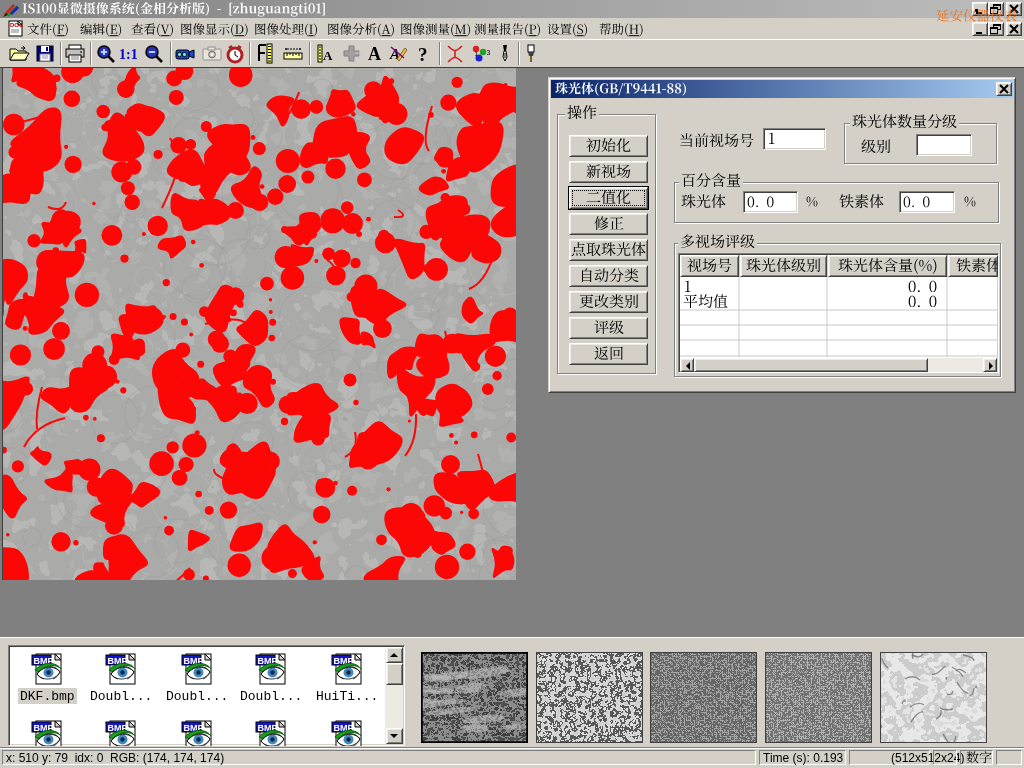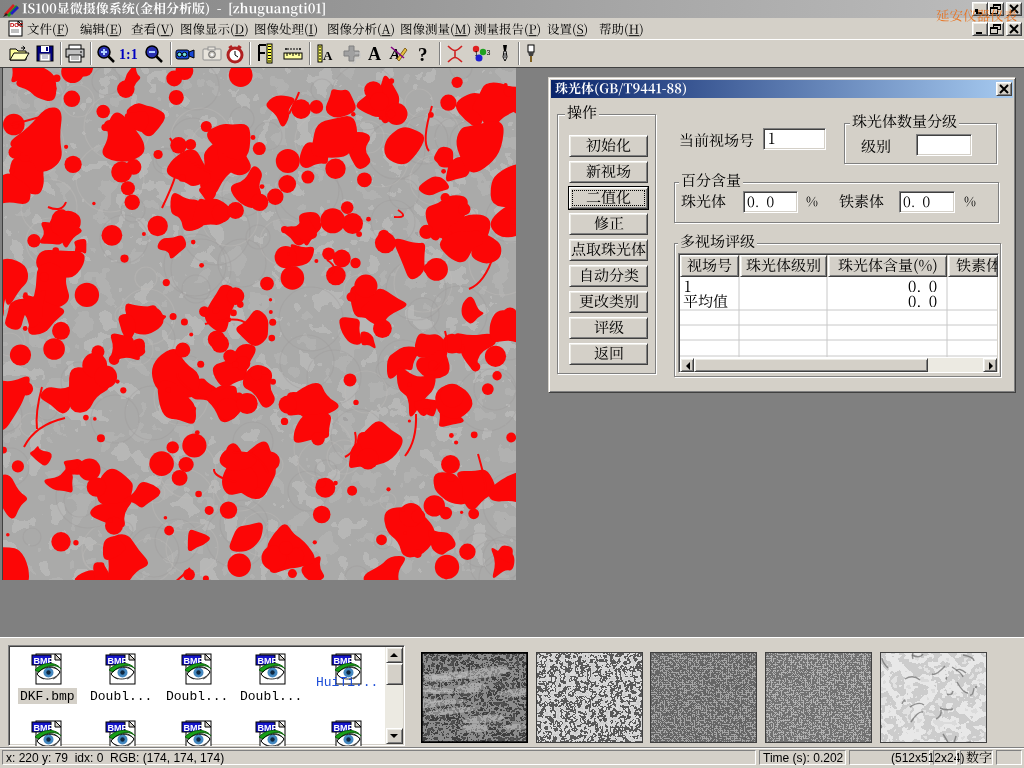--- a/index.html
+++ b/index.html
@@ -1235,21 +1235,21 @@
 <path d="M24 2 L30 8 L24 8 Z" fill="#d4d0c8" stroke="#000"></path>
 <rect x="1" y="3" width="19" height="10" fill="#1515c8" stroke="#000"></rect>
 <text x="2.5" y="11.5" font-size="9" font-family="Liberation Sans" font-weight="bold" fill="#fff">BMP</text>
 <path d="M6 22 C11 13 24 12 29 20 C24 29 11 29 6 22 Z" fill="#fff" stroke="#000" stroke-width="0.8"></path>
 <path d="M4 18 C12 9 26 10 30 17 C26 12 15 12 8 20 Z" fill="#18a018" stroke="#0a600a"></path>
 <circle cx="17.5" cy="20.5" r="5" fill="#4488c0"></circle>
       <circle cx="17.5" cy="20.5" r="2.2" fill="#102840"></circle>
 <path d="M6 22 C11 14 24 13 29 20" fill="none" stroke="#000" stroke-width="0.8"></path>
 <path d="M6 22 C8 25 10 26 13 27 M29 20 C27 24 25 26 22 27" fill="none" stroke="#000" stroke-width="0.7"></path>
     </svg>
-    <div style="position:absolute;left:316px;top:675px;font:13px 'Liberation Mono';color:#1d4ed8;letter-spacing:0px;white-space:pre">HuiTi...</div>
+    <div style="position:absolute;left:316px;top:689px;font:13px 'Liberation Mono';color:#000000;letter-spacing:0px;white-space:pre">HuiTi...</div>
     <div style="position:absolute;left:31px;top:719px;width:34px;height:27px;overflow:hidden">
       <svg style="position:absolute;left:0;top:0" width="34" height="34" viewBox="0 0 34 34">
 <rect x="5" y="2" width="25" height="30" fill="#fff" stroke="#000"></rect>
 <path d="M24 2 L30 8 L24 8 Z" fill="#d4d0c8" stroke="#000"></path>
 <rect x="1" y="3" width="19" height="10" fill="#1515c8" stroke="#000"></rect>
 <text x="2.5" y="11.5" font-size="9" font-family="Liberation Sans" font-weight="bold" fill="#fff">BMP</text>
 <path d="M6 22 C11 13 24 12 29 20 C24 29 11 29 6 22 Z" fill="#fff" stroke="#000" stroke-width="0.8"></path>
 <path d="M4 18 C12 9 26 10 30 17 C26 12 15 12 8 20 Z" fill="#18a018" stroke="#0a600a"></path>
 <circle cx="17.5" cy="20.5" r="5" fill="#4488c0"></circle>
         <circle cx="17.5" cy="20.5" r="2.2" fill="#102840"></circle>
@@ -1429,23 +1429,23 @@
             <feFuncR type="discrete" tableValues="0.84 0.89 0.80 0.91 0.86 0.88"></feFuncR>
             <feFuncG type="discrete" tableValues="0.84 0.89 0.80 0.91 0.86 0.88"></feFuncG>
             <feFuncB type="discrete" tableValues="0.84 0.89 0.80 0.91 0.86 0.88"></feFuncB>
             <feFuncA type="linear" slope="0" intercept="1"></feFuncA>
           </feComponentTransfer>
         </filter>
       </defs>
     </svg>
     <div style="position:absolute;left:0;top:747px;width:1024px;height:21px;background:#d4d0c8;border-top:1px solid #808080;box-shadow:inset 0 1px 0 #fff"></div>
     <div style="position:absolute;left:2px;top:750px;width:754px;height:15px" class="sfield"></div>
-    <div style="position:absolute;left:6px;top:751px;font:12px 'Liberation Sans';color:#000;white-space:pre">x: 220 y: 79  idx: 0  RGB: (174, 174, 174)</div>
+    <div style="position:absolute;left:6px;top:751px;font:12px 'Liberation Sans';color:#000;white-space:pre">x: 510 y: 79  idx: 0  RGB: (174, 174, 174)</div>
     <div style="position:absolute;left:759px;top:750px;width:87px;height:15px" class="sfield"></div>
-    <div style="position:absolute;left:763px;top:751px;font:12px 'Liberation Sans';color:#000;white-space:pre">Time (s): 0.202</div>
+    <div style="position:absolute;left:763px;top:751px;font:12px 'Liberation Sans';color:#000;white-space:pre">Time (s): 0.193</div>
     <div style="position:absolute;left:849px;top:750px;width:81px;height:15px" class="sfield"></div>
     <div style="position:absolute;left:891px;top:751px;font:12px 'Liberation Sans';color:#000;white-space:pre">(512x512x24)</div>
     <div style="position:absolute;left:933px;top:750px;width:24px;height:15px" class="sfield"></div>
     <div style="position:absolute;left:960px;top:750px;width:33px;height:15px" class="sfield"></div>
     <svg style="position:absolute;left:966.0px;top:751.0px;overflow:visible" width="26" height="17" fill="#000000">
       <use href="#g103" transform="translate(0.0,11.2) scale(0.01300,-0.01300)"></use>
       <use href="#g114" transform="translate(13.0,11.2) scale(0.01300,-0.01300)"></use>
     </svg>
     <div style="position:absolute;left:996px;top:750px;width:26px;height:15px" class="sfield"></div>
     <svg style="position:absolute;left:936.0px;top:9.0px;overflow:visible" width="81" height="18" fill="#e87422">

